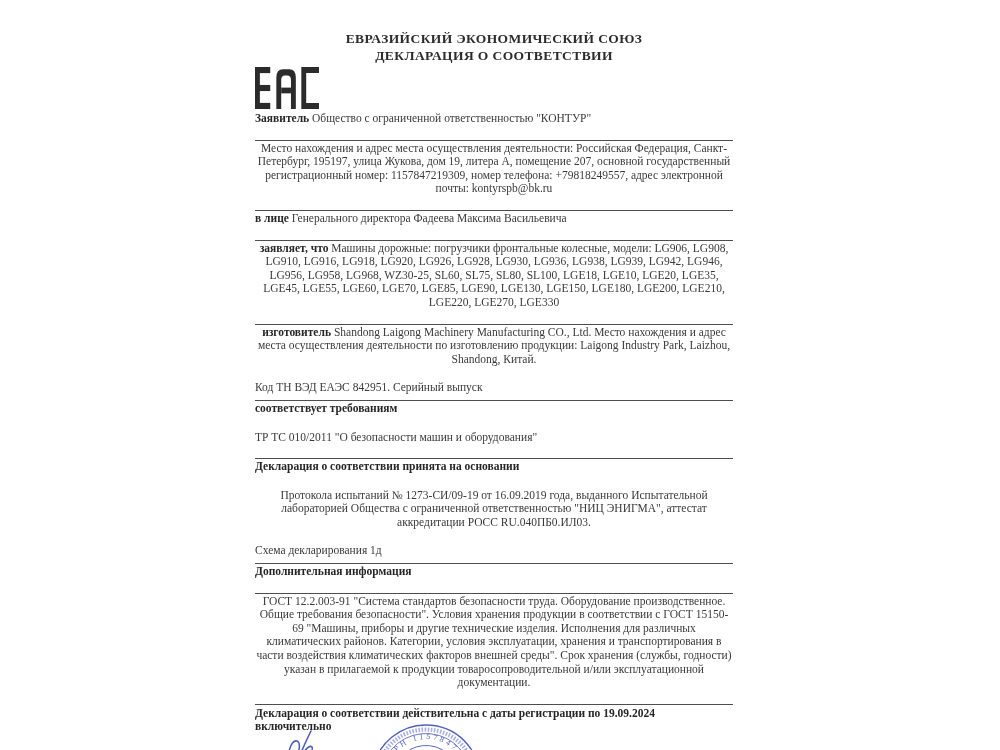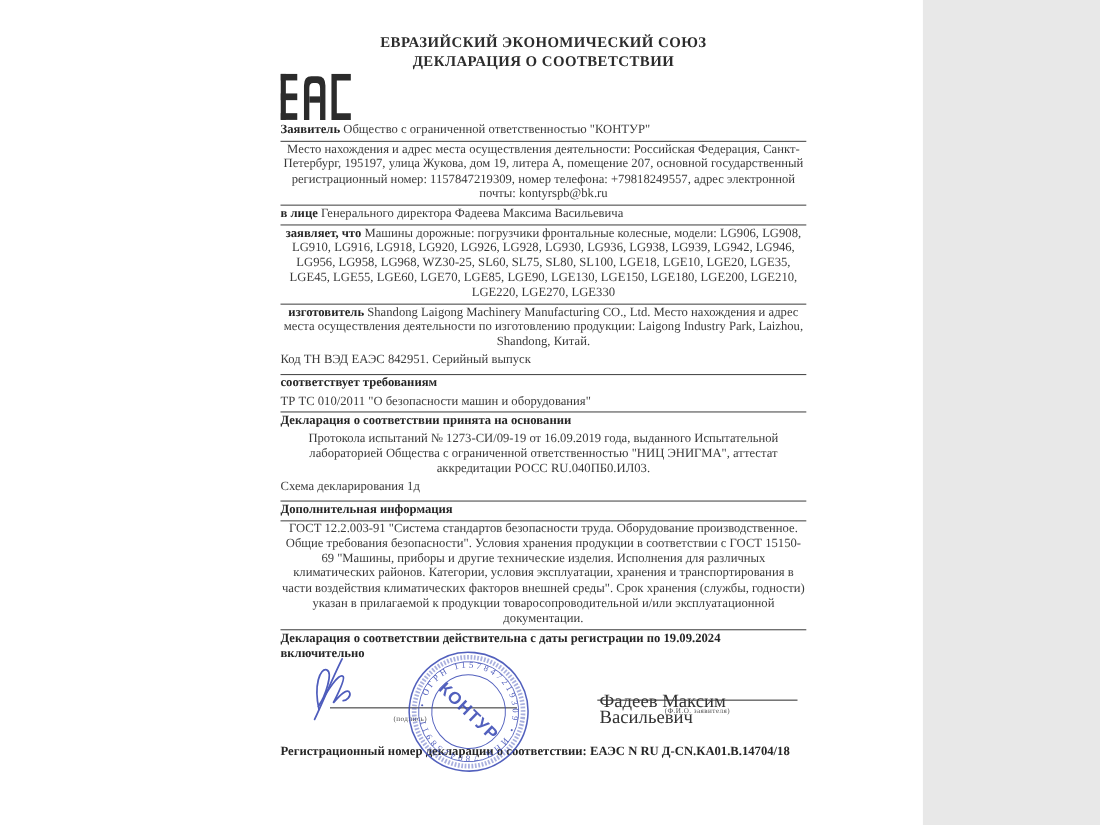--- a/index.html
+++ b/index.html
@@ -1,29 +1,29 @@
 <!DOCTYPE html>
 <html><head>
 <meta charset="utf-8">
 <style>
   * { margin:0; padding:0; box-sizing:border-box; }
   html,body { background:#e8e8e8; }
   .page {
-    position:relative; width:839px; height:750px; background:#ffffff;
+    position:relative; width:1000px; height:750px; background:#ffffff;
     overflow:hidden;
     font-family:"Liberation Serif","DejaVu Serif",serif;
     color:#3a3a3a;
   }
   .doc {
     position:absolute; left:255px; top:30px; width:478px;
     font-size:11.5px; line-height:13.6px;
   }
   .title { text-align:center; font-weight:bold; font-size:13.5px; line-height:17px; letter-spacing:.4px; color:#2c2c2c; }
   .eac-wrap { margin-top:3px; height:44px; }
-  .row { padding:1px 0 2px 0; }
+  .row { padding:1px 0 14px 0; }
   .rule { border-bottom:1px solid #4e4e4e; }
   .lbl { font-weight:bold; color:#262626; }
   .para { text-align:center; }
   .u-row { padding:1px 0 5px 0; }
   .sig-area { position:relative; height:70px; }
   .sig-line { position:absolute; border-bottom:1px solid #3c3c3c; }
   .sig-line.left  { left:45px;  top:38px; width:170px; }
   .sig-line.right { left:288px; top:31px; width:182px; }
   .sig-caption { position:absolute; font-size:6.5px; color:#4a4a4a; letter-spacing:.4px; }
   .sig-caption.left  { left:58px;  top:42px; width:120px; text-align:center; }

